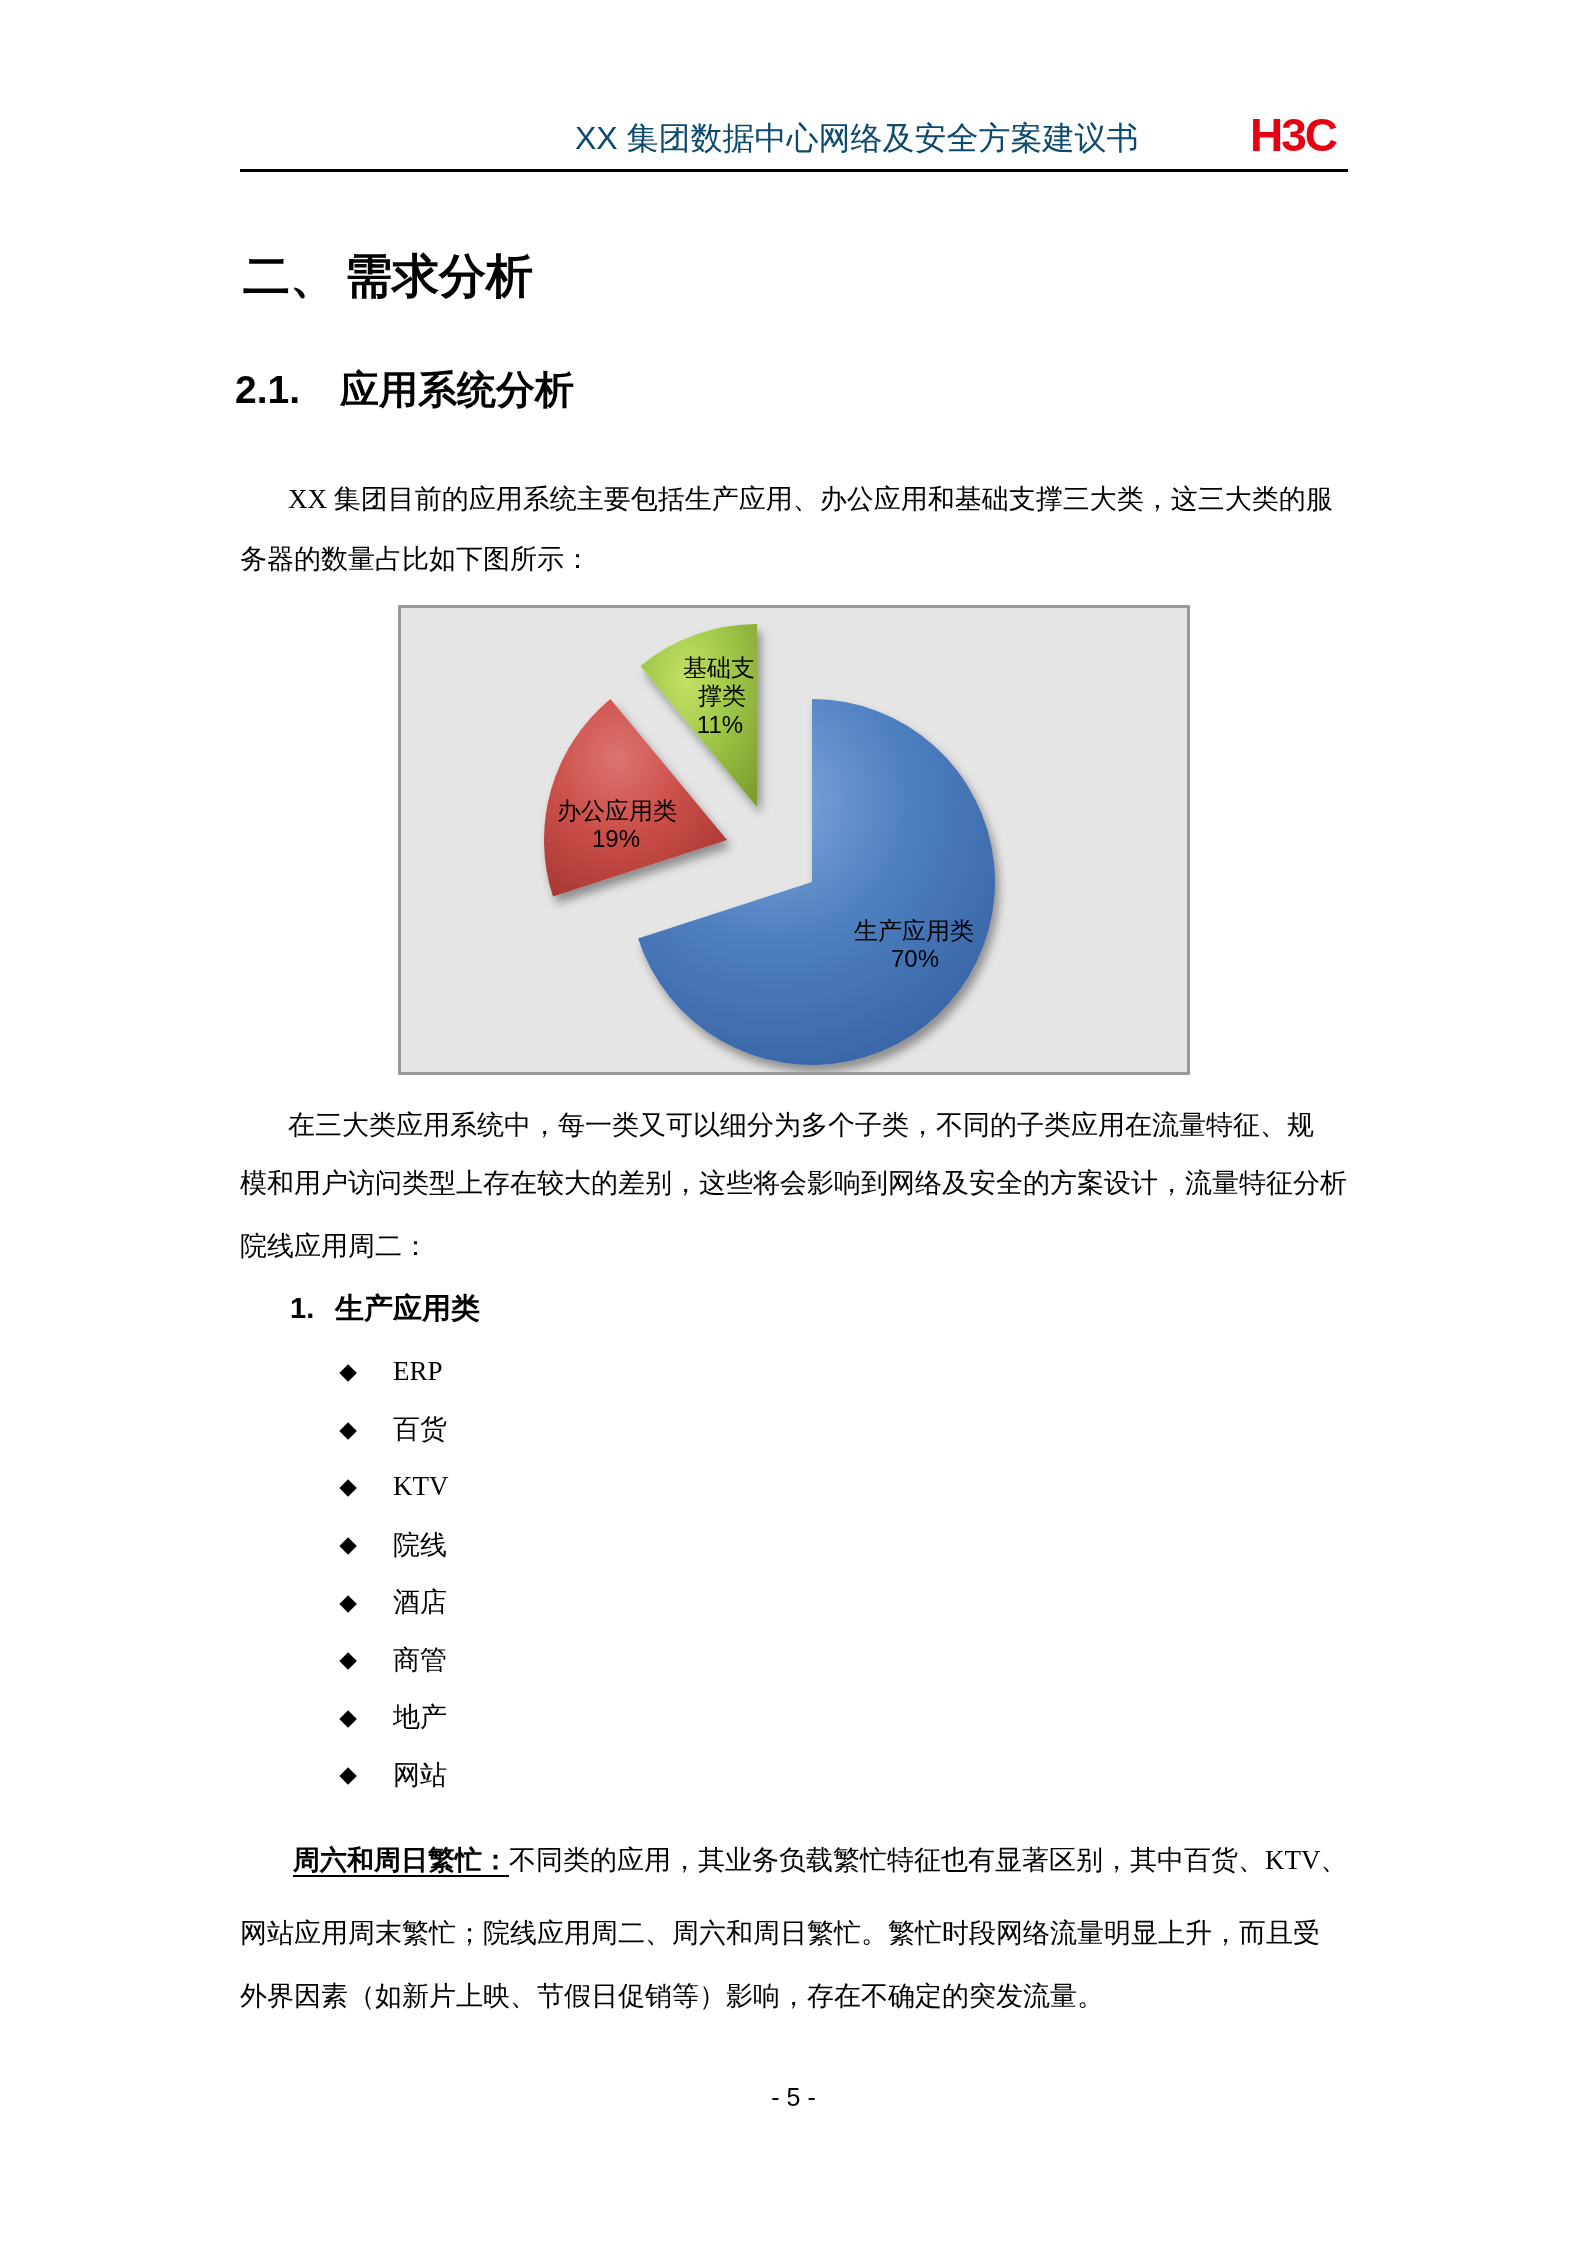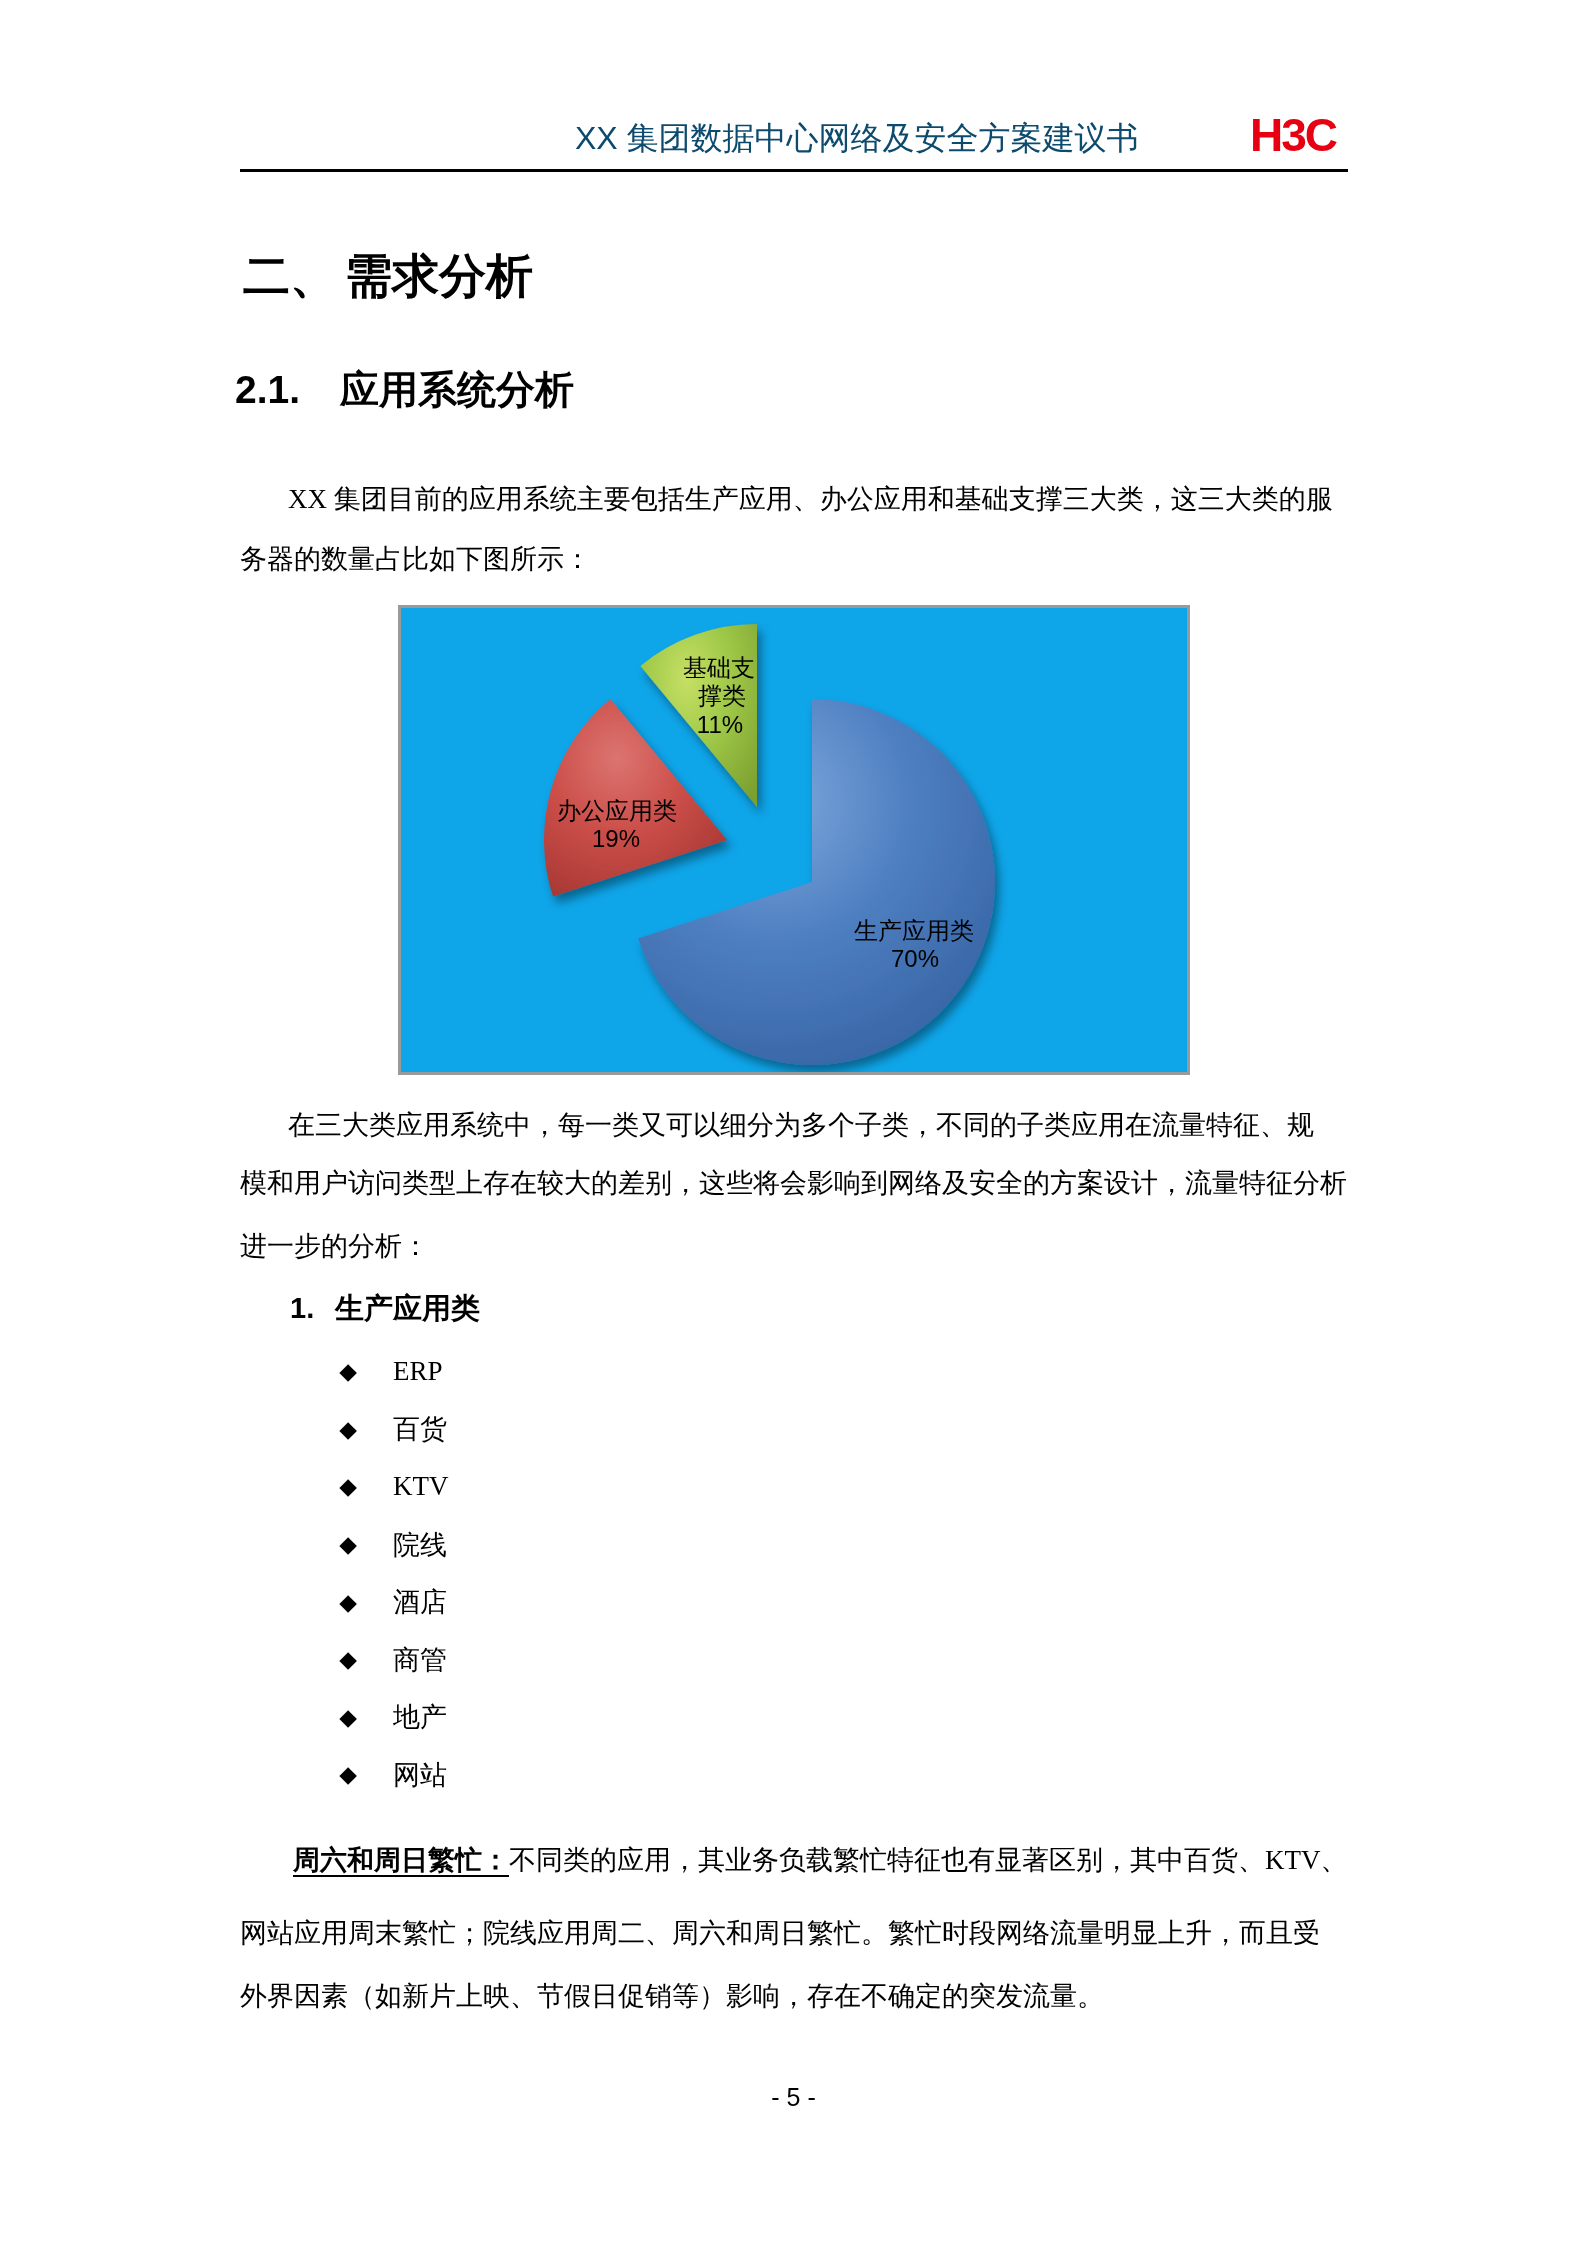--- a/index.html
+++ b/index.html
@@ -50,21 +50,21 @@
   }
   .lead{
     font-weight:bold;
     text-decoration:underline;
     text-underline-offset:6px;
   }
   
   .chart{
     left:398px;top:605px;width:792px;height:470px;
     box-sizing:border-box;
-    background:#0ea5e9;
+    background:#e5e5e5;
     border:3px solid #9A9A9A;
   }
   .chart svg{display:block;}
   .slice-label{
     font-family:"Liberation Sans","DejaVu Sans",sans-serif;
     font-size:24px;fill:#000;
   }
   
   .blist{left:333px;top:1343px;}
   .blist .item{
@@ -139,21 +139,21 @@
       <text class="slice-label" x="216" y="211" text-anchor="middle">办公应用类</text>
       <text class="slice-label" x="215" y="239" text-anchor="middle">19%</text>
 
       <text class="slice-label" x="513" y="331" text-anchor="middle">生产应用类</text>
       <text class="slice-label" x="514" y="359" text-anchor="middle">70%</text>
     </svg>
   </div>
 
   <div class="abs bline" style="left:288px;top:1108px;">在三大类应用系统中，每一类又可以细分为多个子类，不同的子类应用在流量特征、规</div>
   <div class="abs bline" style="left:240px;top:1166px;">模和用户访问类型上存在较大的差别，这些将会影响到网络及安全的方案设计，流量特征分析</div>
-  <div class="abs bline" style="left:240px;top:1229px;">进一步的分析：</div>
+  <div class="abs bline" style="left:240px;top:1229px;">院线应用周二：</div>
 
   <div class="abs h3">
     <span class="num">1.</span><span>生产应用类</span>
   </div>
 
   <div class="abs blist">
     <div class="item">
       <span class="bullet">◆</span>
       <span class="itxt">ERP</span>
     </div>

